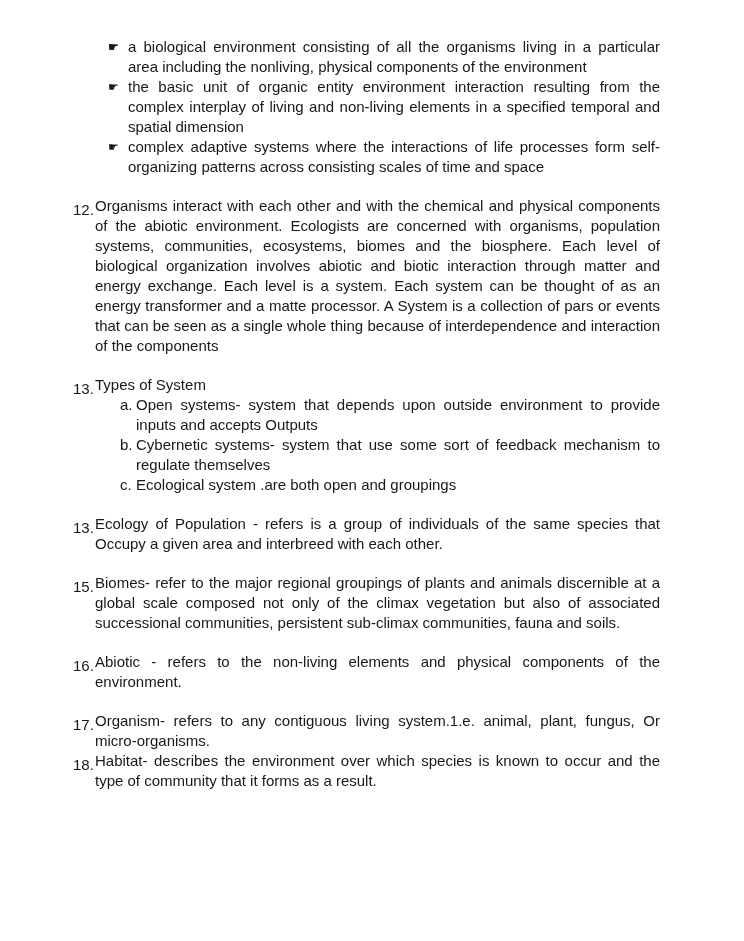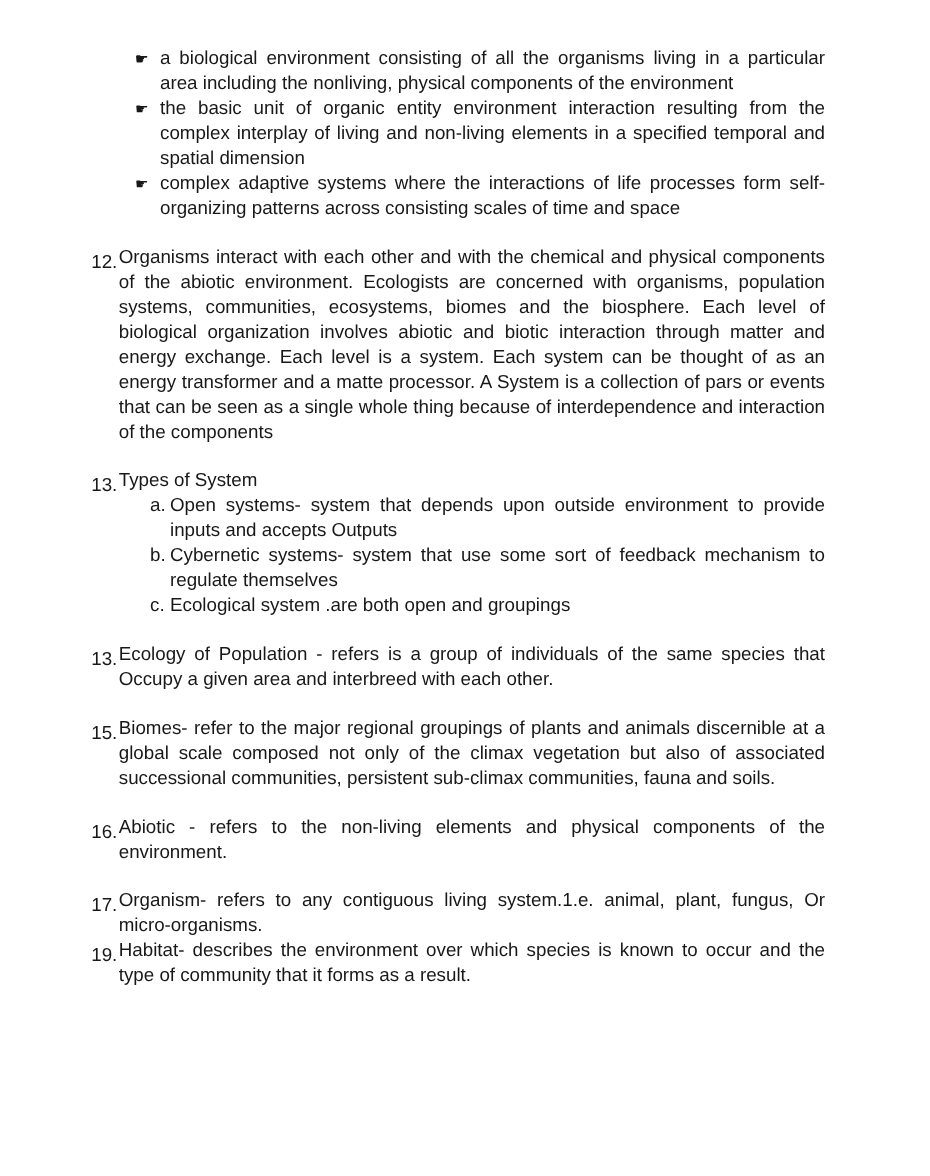--- a/index.html
+++ b/index.html
@@ -125,16 +125,16 @@
 
   <div class="num-item">
     <span class="num">16.</span><span class="term">Abiotic</span><span> - refers to the non-living elements and physical components of the environment.</span>
   </div>
 
   <div class="num-item no-gap">
     <span class="num">17.</span><span class="term">Organism-</span><span> refers to any contiguous living system.1.e. animal, plant, fungus, Or micro-organisms.</span>
   </div>
 
   <div class="num-item">
-    <span class="num">19.</span><span class="term">Habitat-</span><span> describes the environment over which species is known to occur and the type of community that it forms as a result.</span>
+    <span class="num">18.</span><span class="term">Habitat-</span><span> describes the environment over which species is known to occur and the type of community that it forms as a result.</span>
   </div>
 
 </div>
 
 </body></html>

